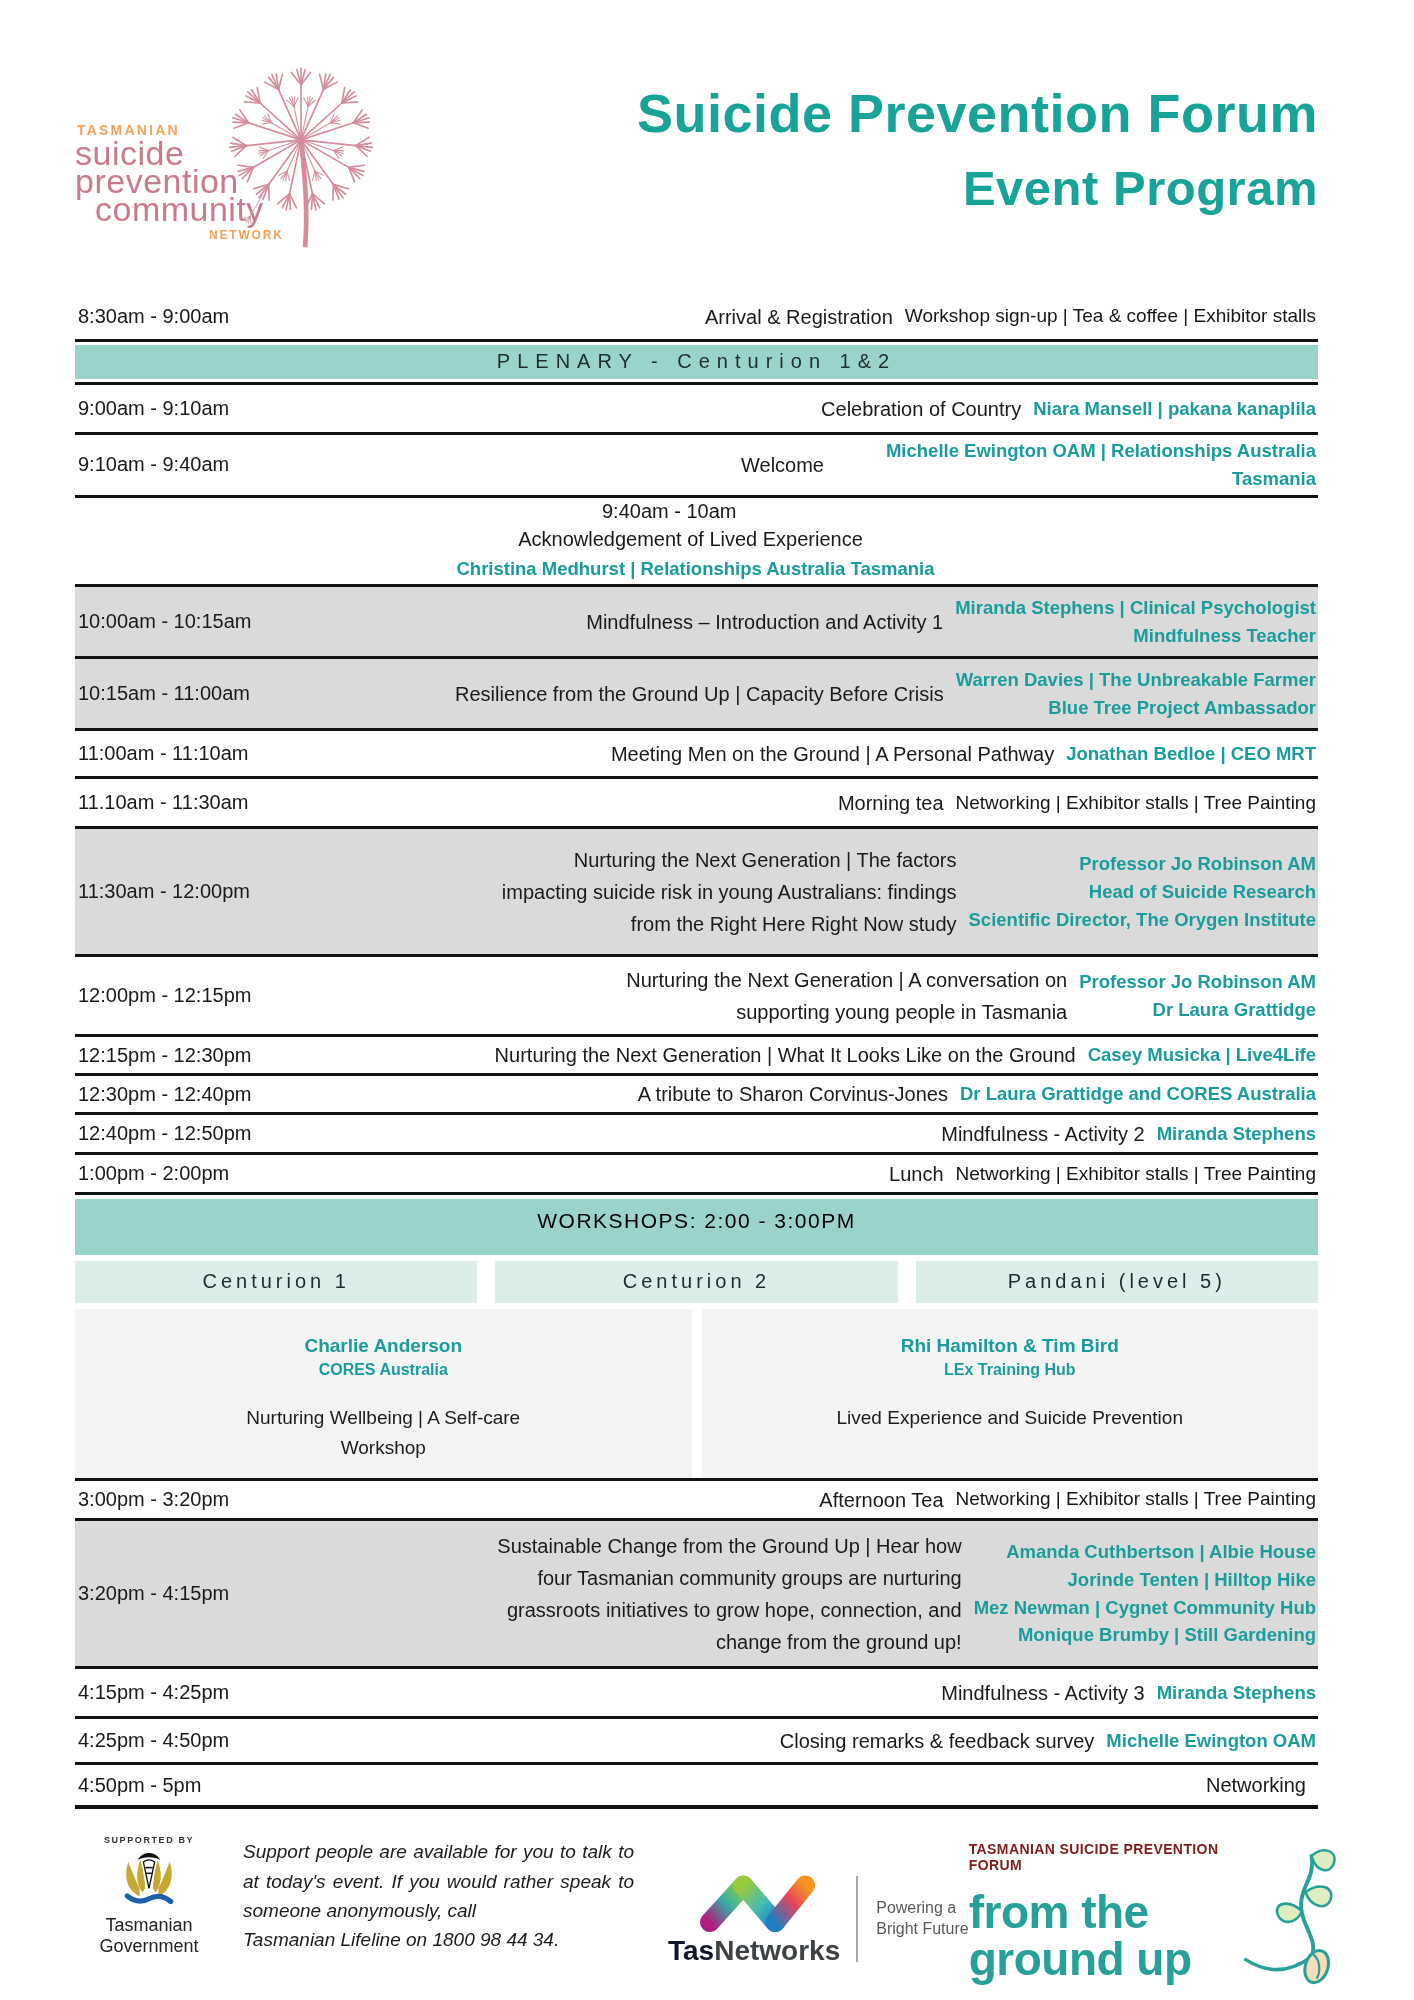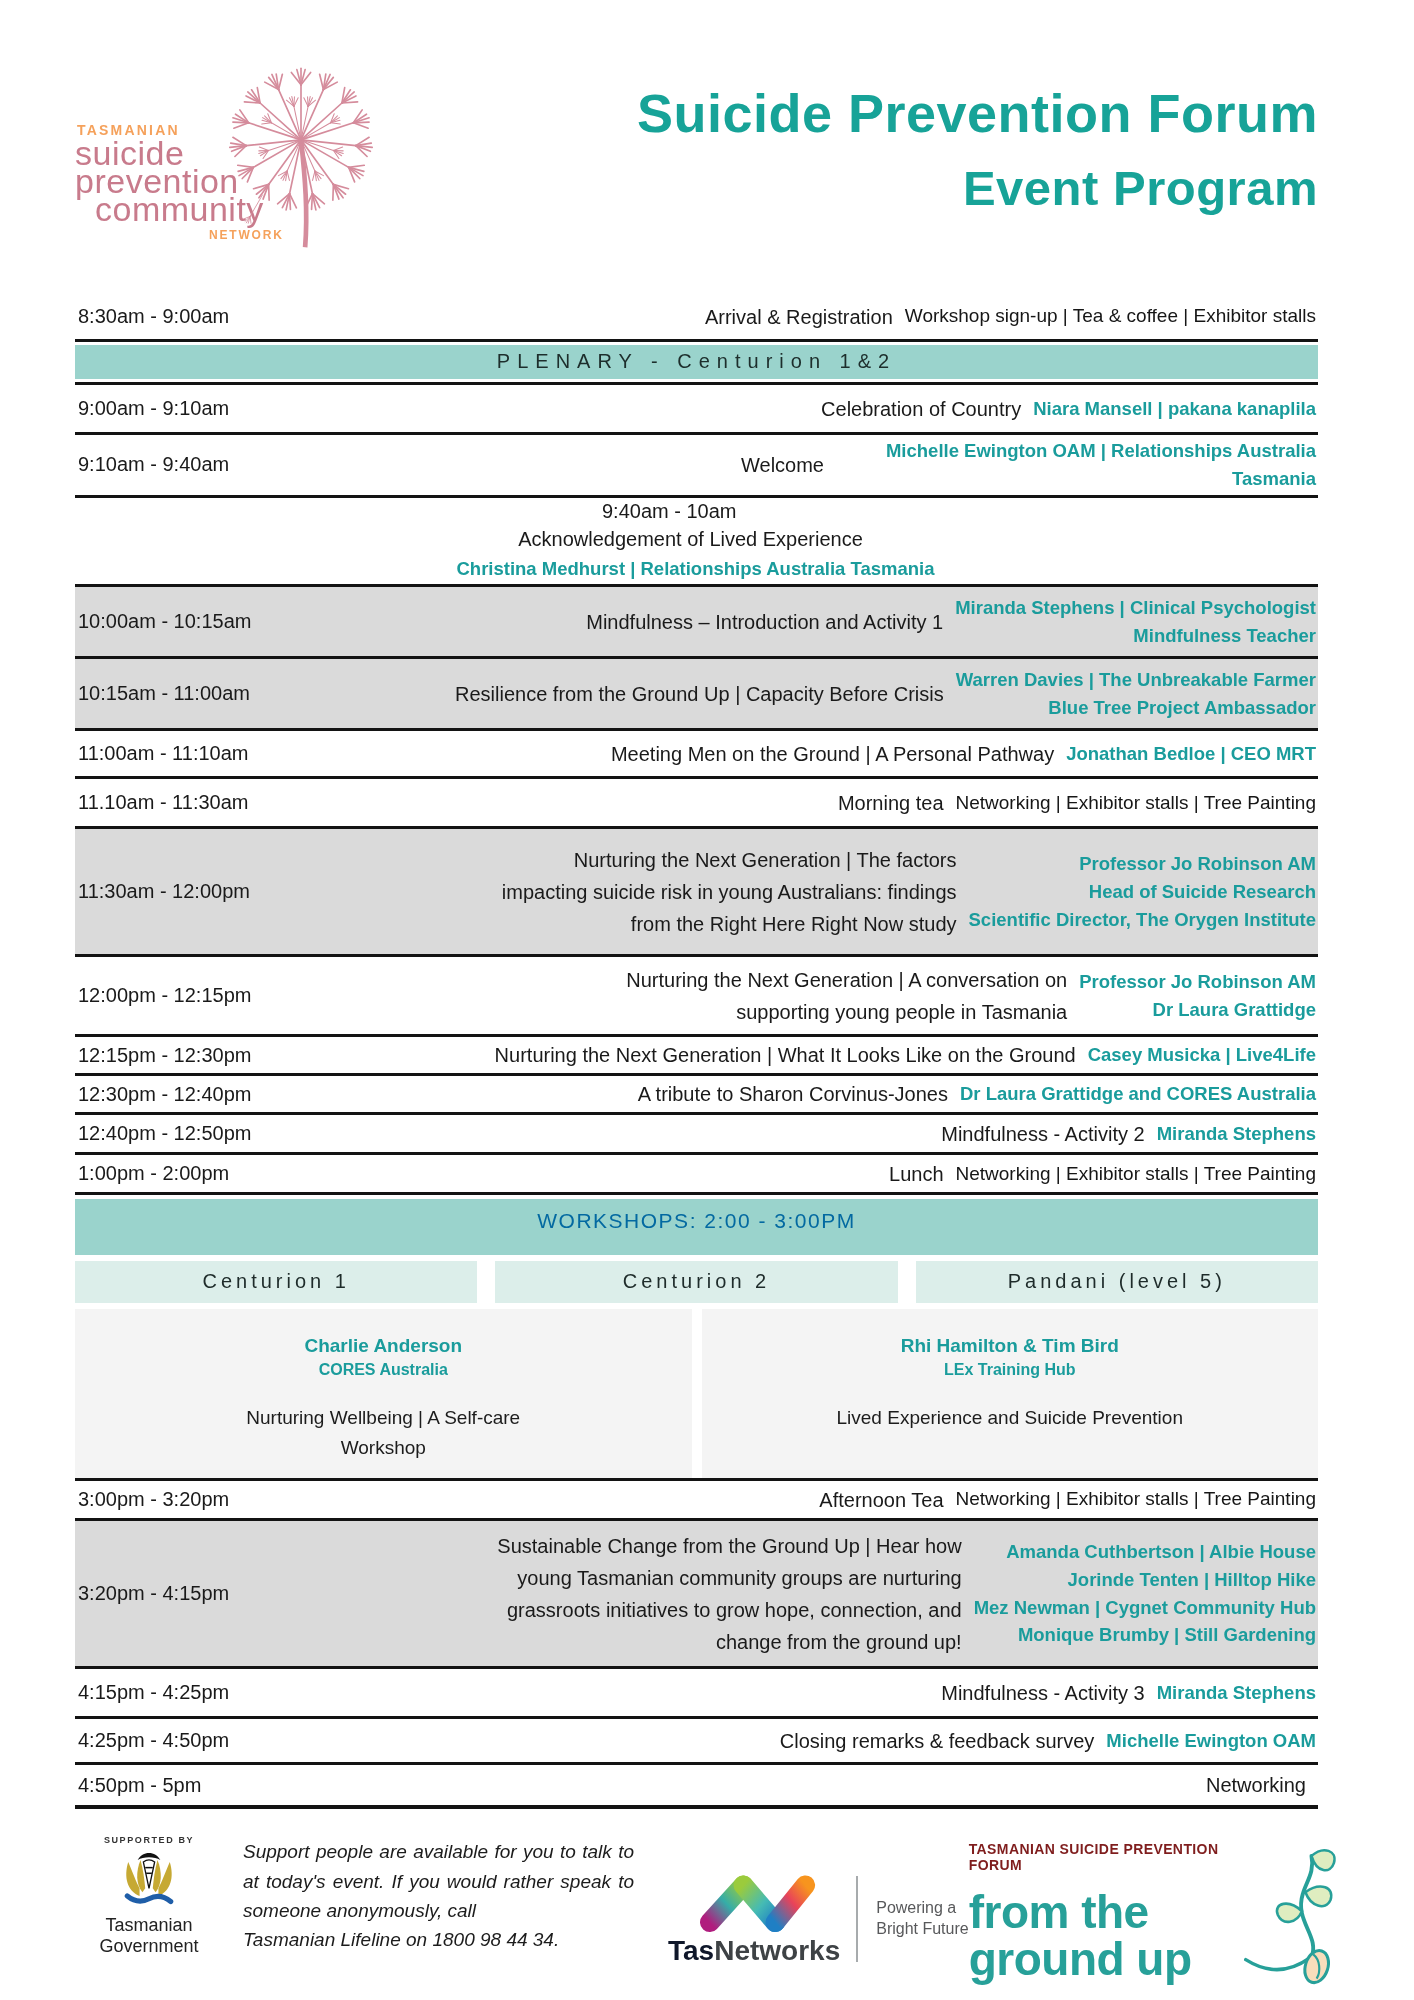--- a/index.html
+++ b/index.html
@@ -25,21 +25,21 @@
   .session{flex:1;font-size:20px;font-weight:400;line-height:1.6;padding-right:12px;text-align:right;}
   .right{flex:none;max-width:480px;text-align:right;line-height:1.5;padding-right:2px;}
   .right.teal{color:#1A9C9C;font-weight:700;font-size:18.5px;}
   .right.black{color:#161616;font-weight:500;font-size:19px;}
   .banner-wrap{border-bottom:3px solid #131313;}
   .banner-fill{margin:3px 0;background:#9AD3CC;text-align:center;padding:5px 0 6px;
                font-size:20px;letter-spacing:7px;color:#1d2e2c;font-weight:500;}
   
   .ws-block{border-bottom:3px solid #131313;}
   .ws-banner{margin-top:4px;background:#9AD3CC;text-align:center;padding:10px 0 22px;
-             font-size:21px;letter-spacing:1.5px;color:#0369a1;font-weight:500;}
+             font-size:21px;letter-spacing:1.5px;color:#000000;font-weight:500;}
   .ws-headers{display:flex;gap:18px;margin-top:6px;}
   .ws-h{flex:1;background:#DCEEEA;text-align:center;padding:9px 0 10px;font-size:20px;
         letter-spacing:4px;color:#1e2b2a;font-weight:500;}
   .ws-bodies{display:flex;gap:10px;margin-top:6px;}
   .ws-b{flex:1;background:#F4F4F4;text-align:center;padding:24px 14px 16px;min-height:140px;box-sizing:border-box;}
   .ws-name{color:#1A9C9C;font-weight:700;font-size:19px;line-height:1.35;}
   .ws-org{color:#1A9C9C;font-weight:700;font-size:16px;line-height:1.4;}
   .ws-topic{margin-top:22px;font-size:19px;font-weight:500;line-height:1.55;color:#1c1c1c;}
   
   .footer{margin:18px 75px 0;display:flex;align-items:flex-start;}
@@ -291,21 +291,21 @@
           <div>Afternoon Tea</div>
         </div>
         <div class="right black">
           <div>Networking | Exhibitor stalls | Tree Painting</div>
         </div>
       </div>
       <div class="row gray" style="min-height: 148px;">
         <div class="time">3:20pm - 4:15pm</div>
         <div class="session">
           <div>Sustainable Change from the Ground Up | Hear how</div>
-          <div>young Tasmanian community groups are nurturing</div>
+          <div>four Tasmanian community groups are nurturing</div>
           <div>grassroots initiatives to grow hope, connection, and</div>
           <div>change from the ground up!</div>
         </div>
         <div class="right teal">
           <div>Amanda Cuthbertson | Albie House</div>
           <div>Jorinde Tenten | Hilltop Hike</div>
           <div>Mez Newman | Cygnet Community Hub</div>
           <div>Monique Brumby | Still Gardening</div>
         </div>
       </div>

